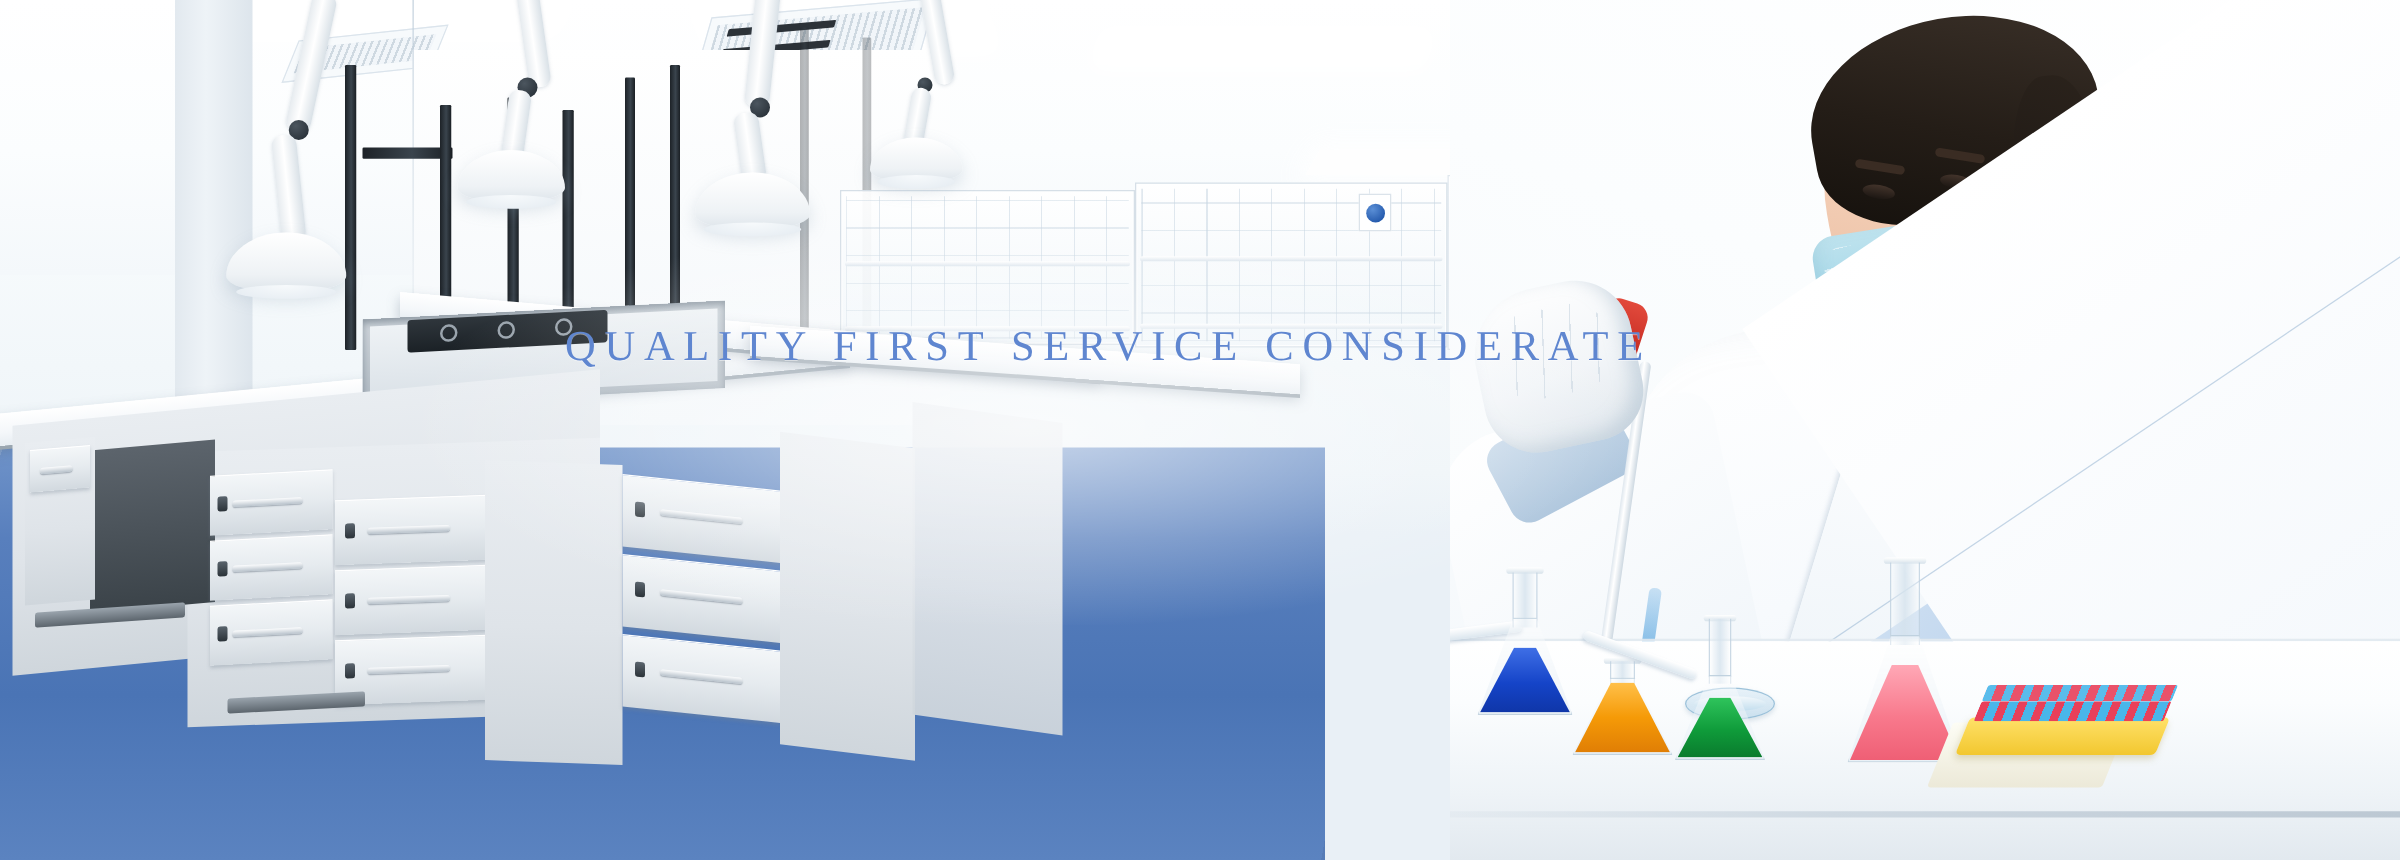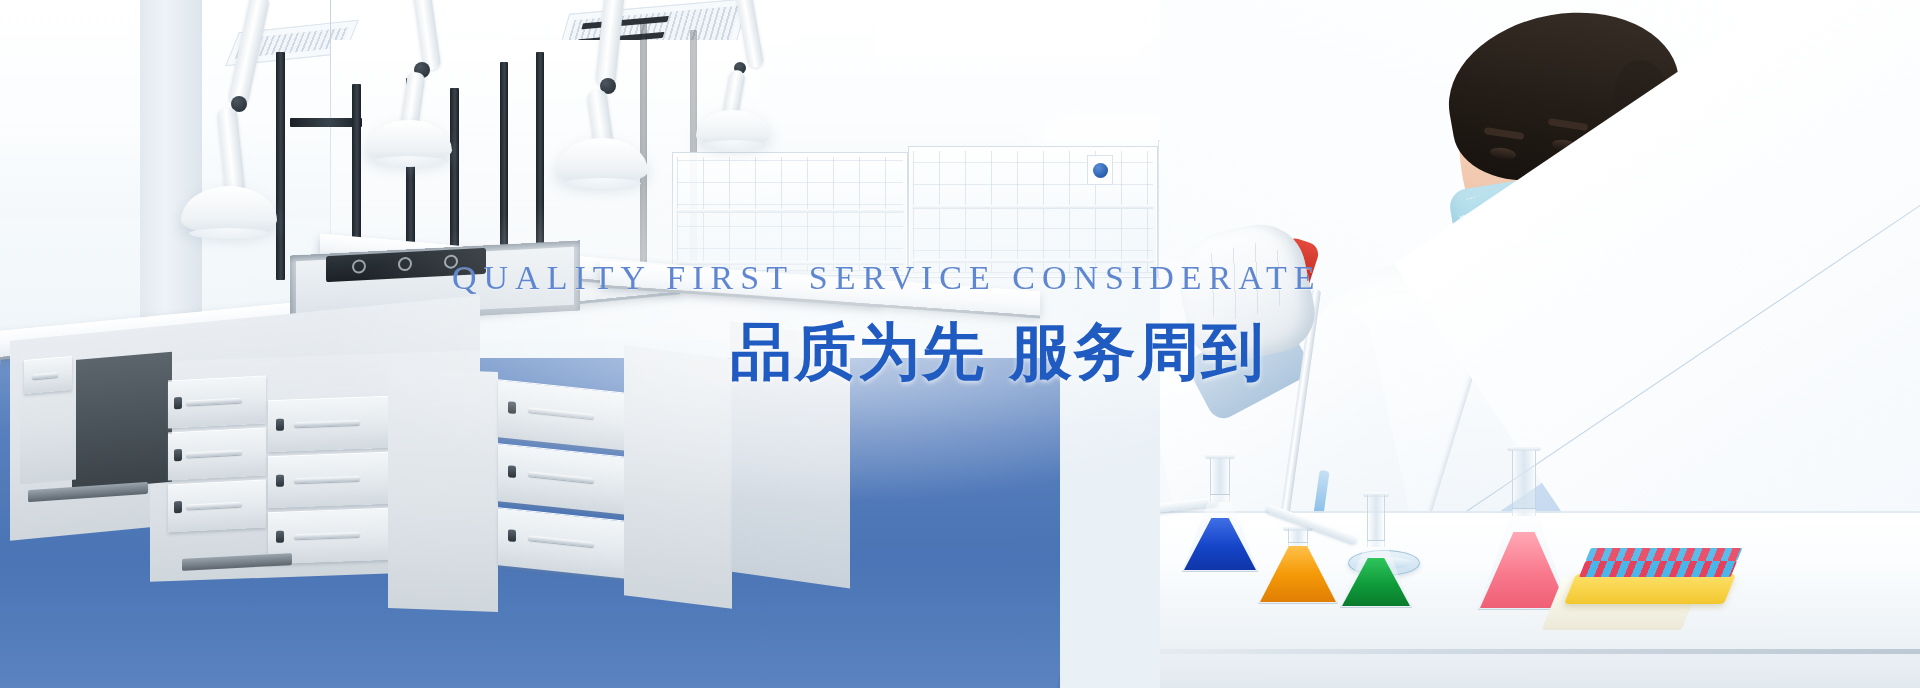--- a/index.html
+++ b/index.html
@@ -730,17 +730,16 @@
       <div class="tips"></div>
       <div class="tips2"></div>
     </div>
   </div>
 
   <div class="veil"></div>
 
   <div class="copy">
     <div class="eyebrow">QUALITY FIRST SERVICE CONSIDERATE</div>
 
-    <div class="headline">品质为先 服务周到</div>
 
   </div>
 
 </div>
 
 </body></html>

